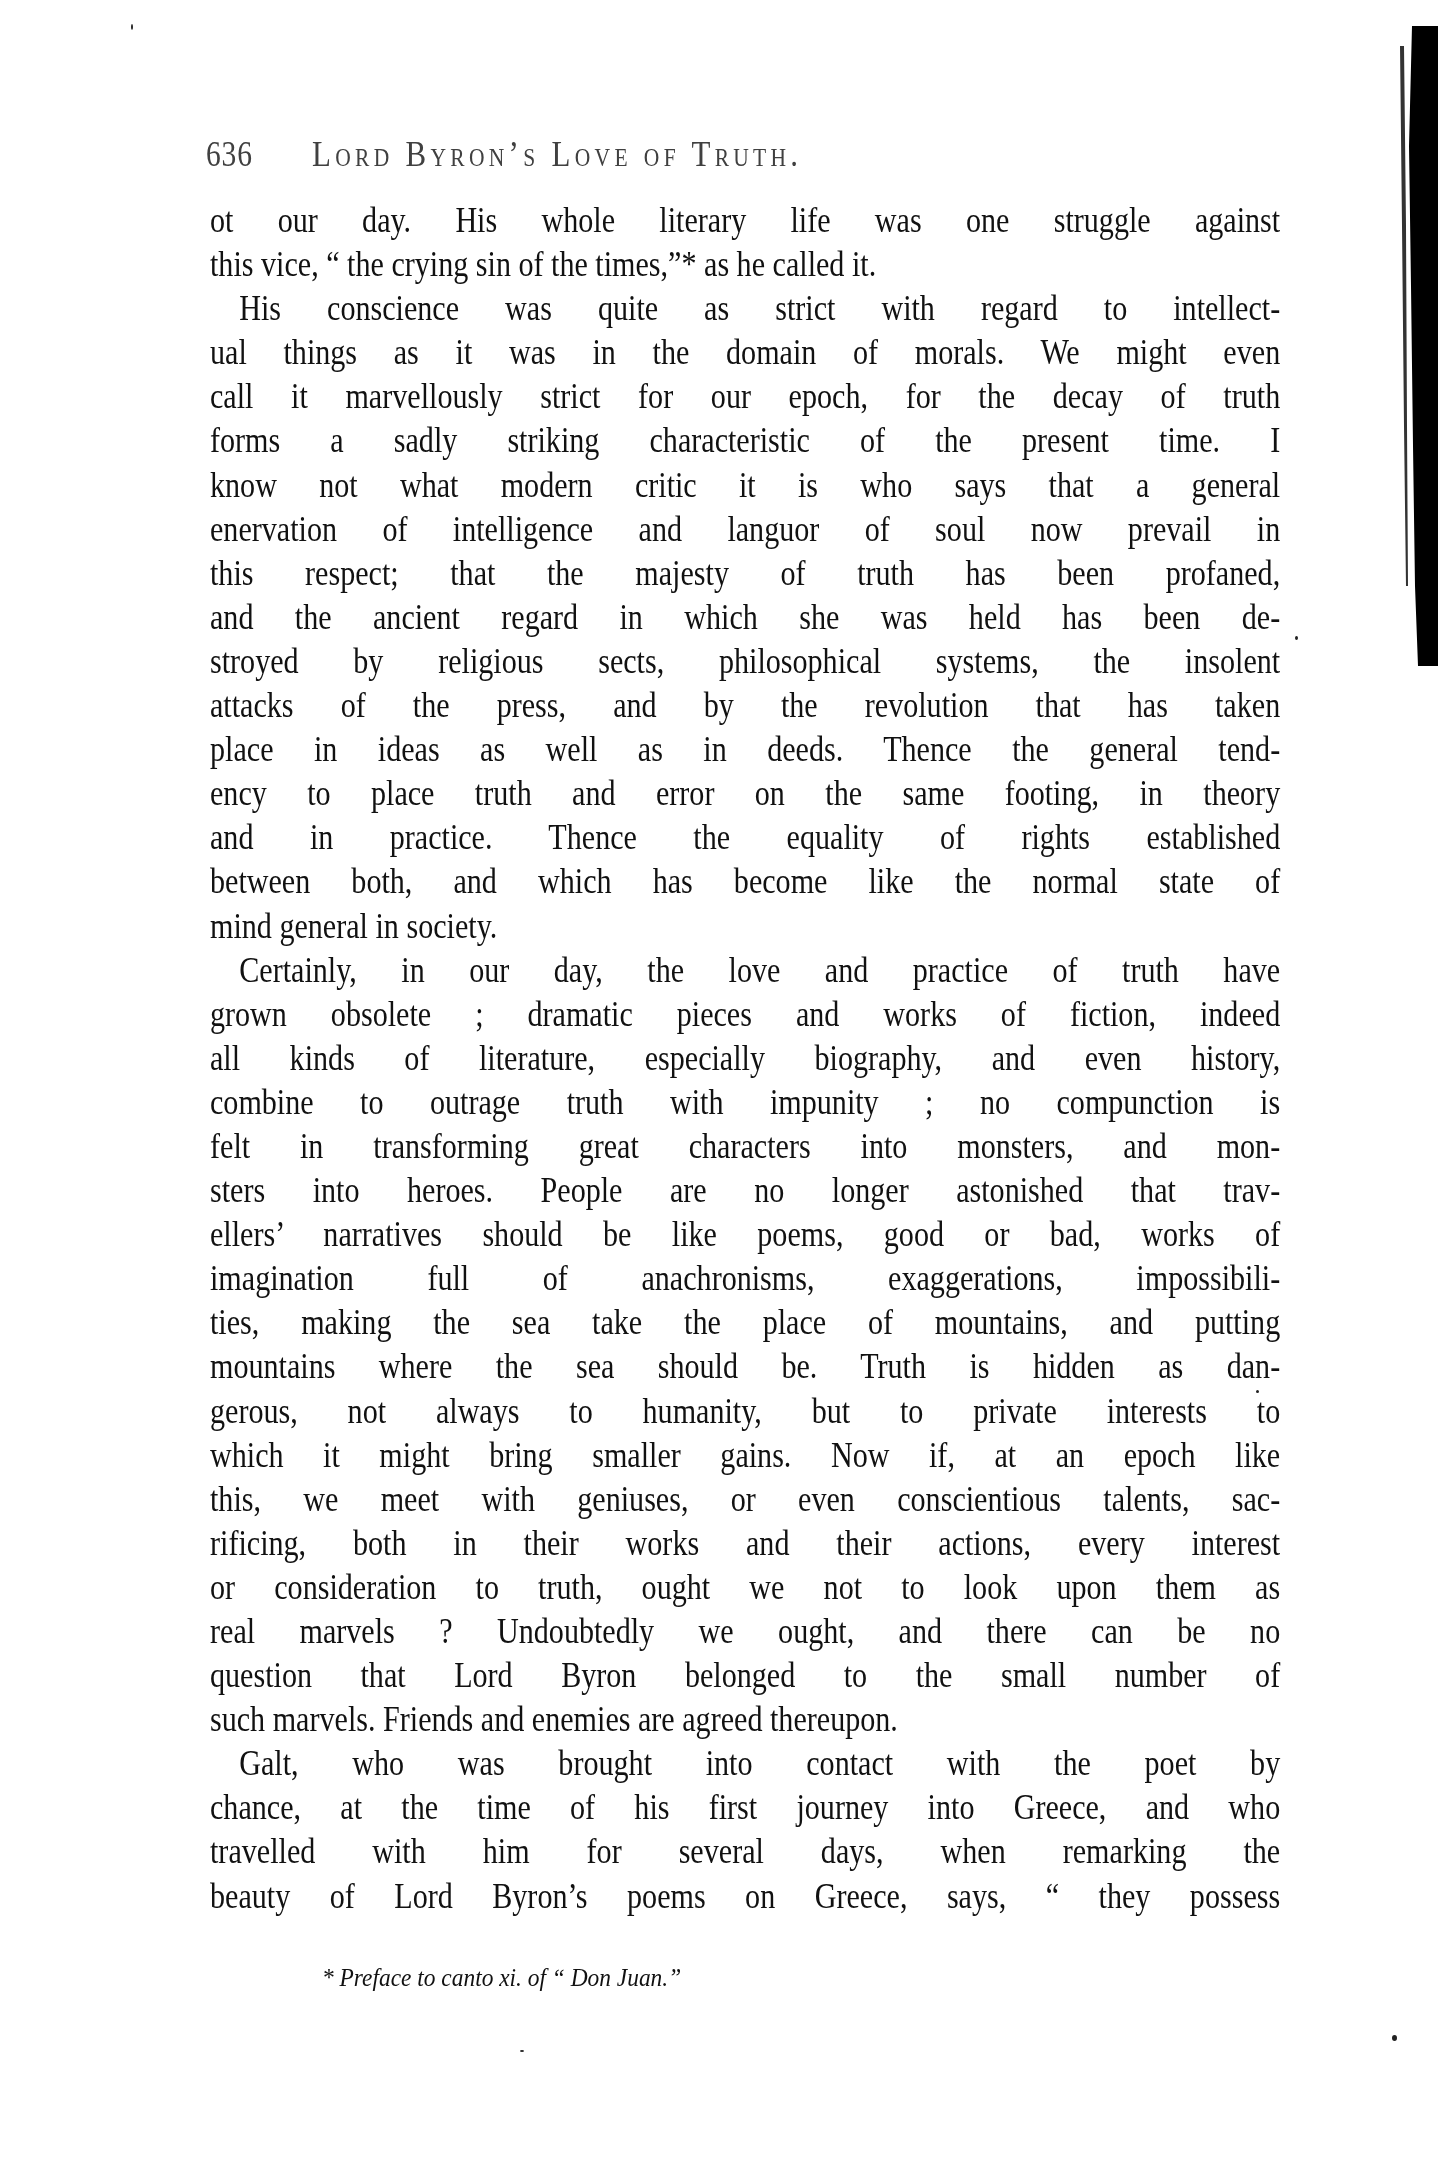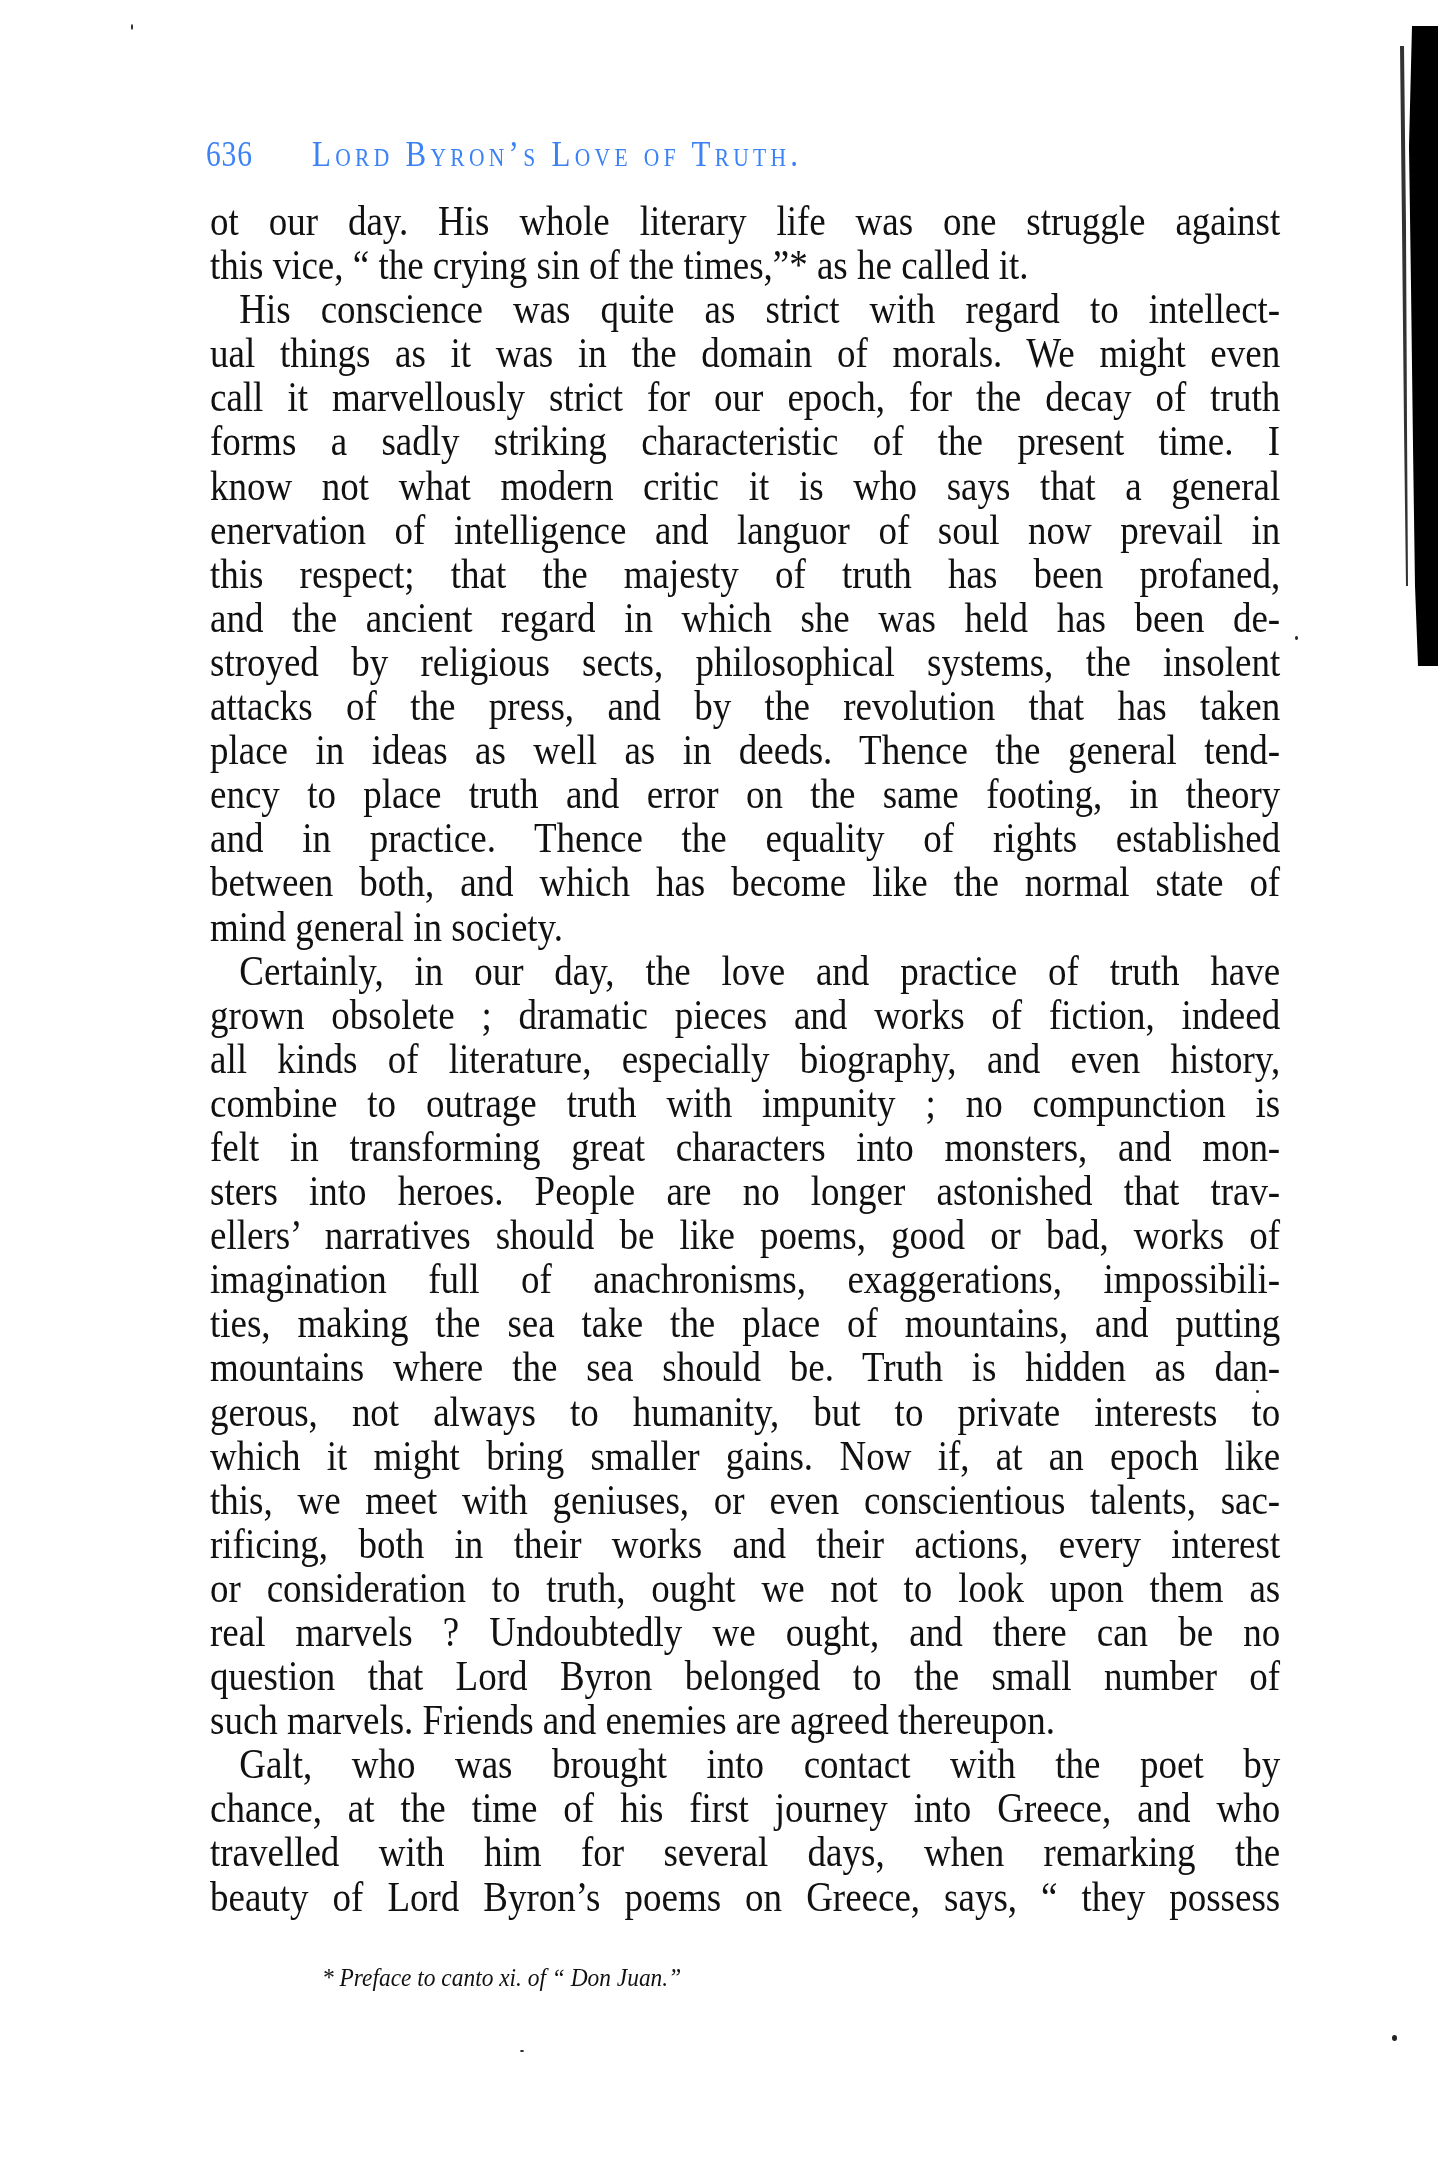--- a/index.html
+++ b/index.html
@@ -1,24 +1,24 @@
 <!DOCTYPE html>
 <html><head>
   <meta charset="utf-8">
   <style>
     html, body { margin: 0; padding: 0; background: #ffffff; }
     body { width: 1440px; height: 2158px; position: relative; overflow: hidden; }
     .page { position: absolute; left: 0; top: 0; width: 1440px; height: 2158px; background: #ffffff; }
     .header { position: absolute; left: 206px; top: 133px; width: 1080px; height: 44px;
-      font-family: "Liberation Serif", "DejaVu Serif", serif; color: #3b82f6; }
+      font-family: "Liberation Serif", "DejaVu Serif", serif; color: #404040; }
     .page-number { position: absolute; left: 0; top: 0; font-size: 36px; letter-spacing: 1px; transform: scaleX(0.82); transform-origin: left; }
     .running-title { position: absolute; left: 106px; top: 0; font-size: 36px; font-variant: small-caps; letter-spacing: 5px; transform: scaleX(0.86); transform-origin: left; white-space: nowrap; }
     .body-text { position: absolute; left: 210px; top: 199px; width: 1070px;
       font-family: "Liberation Serif", "DejaVu Serif", serif; color: #111;
-      font-size: 43px; line-height: 44.1px; }
+      font-size: 35px; line-height: 44.1px; }
     .line { display: block; white-space: nowrap; text-align: justify; text-align-last: justify; height: 44.1px; transform: scaleX(0.86); transform-origin: left; width: 116.3%; }
     .line.last { text-align-last: left; }
     .line.indent { padding-left: 34px; box-sizing: border-box; }
     .footnote { position: absolute; left: 322px; top: 1963px; font-family: "Liberation Serif", "DejaVu Serif", serif;
       font-size: 26px; font-style: italic; color: #111; white-space: nowrap; transform: scaleX(0.9); transform-origin: left; }
     .binding-shadow { position: absolute; left: 1398px; top: 26px; width: 40px; height: 640px; }
     .speck { position: absolute; background: #222; border-radius: 50%; }
   </style>
 </head>
 <body>

